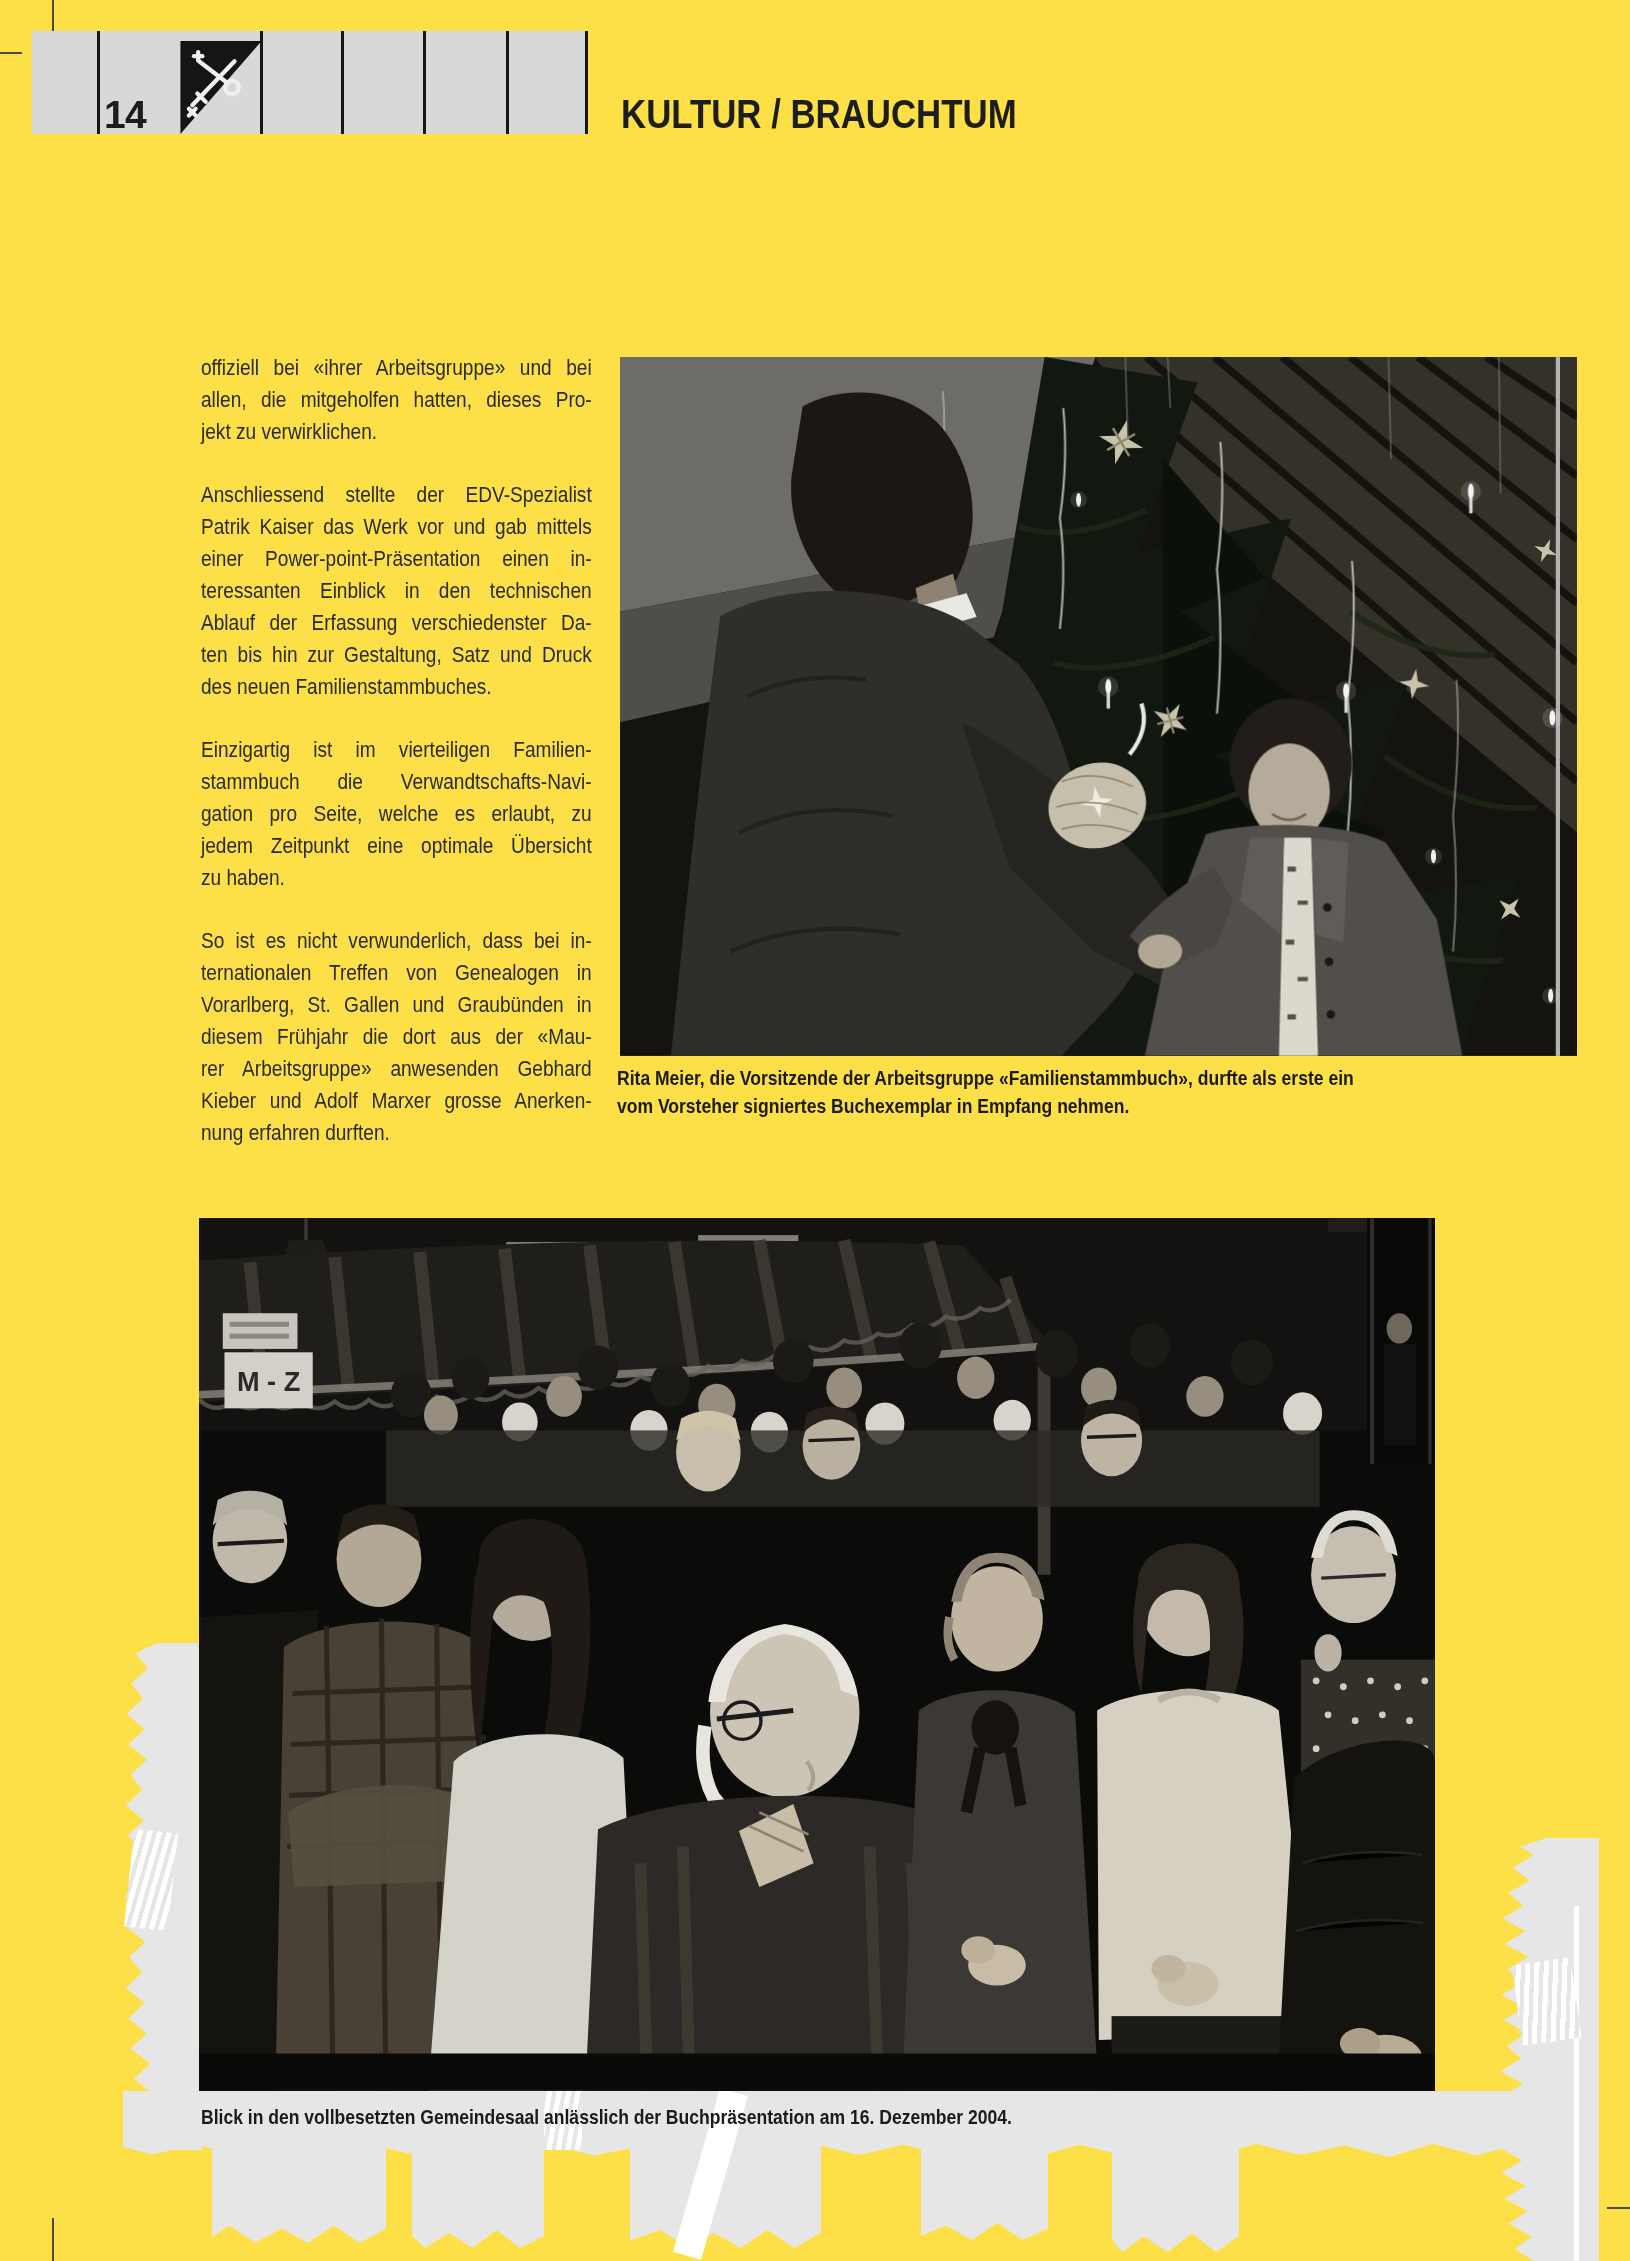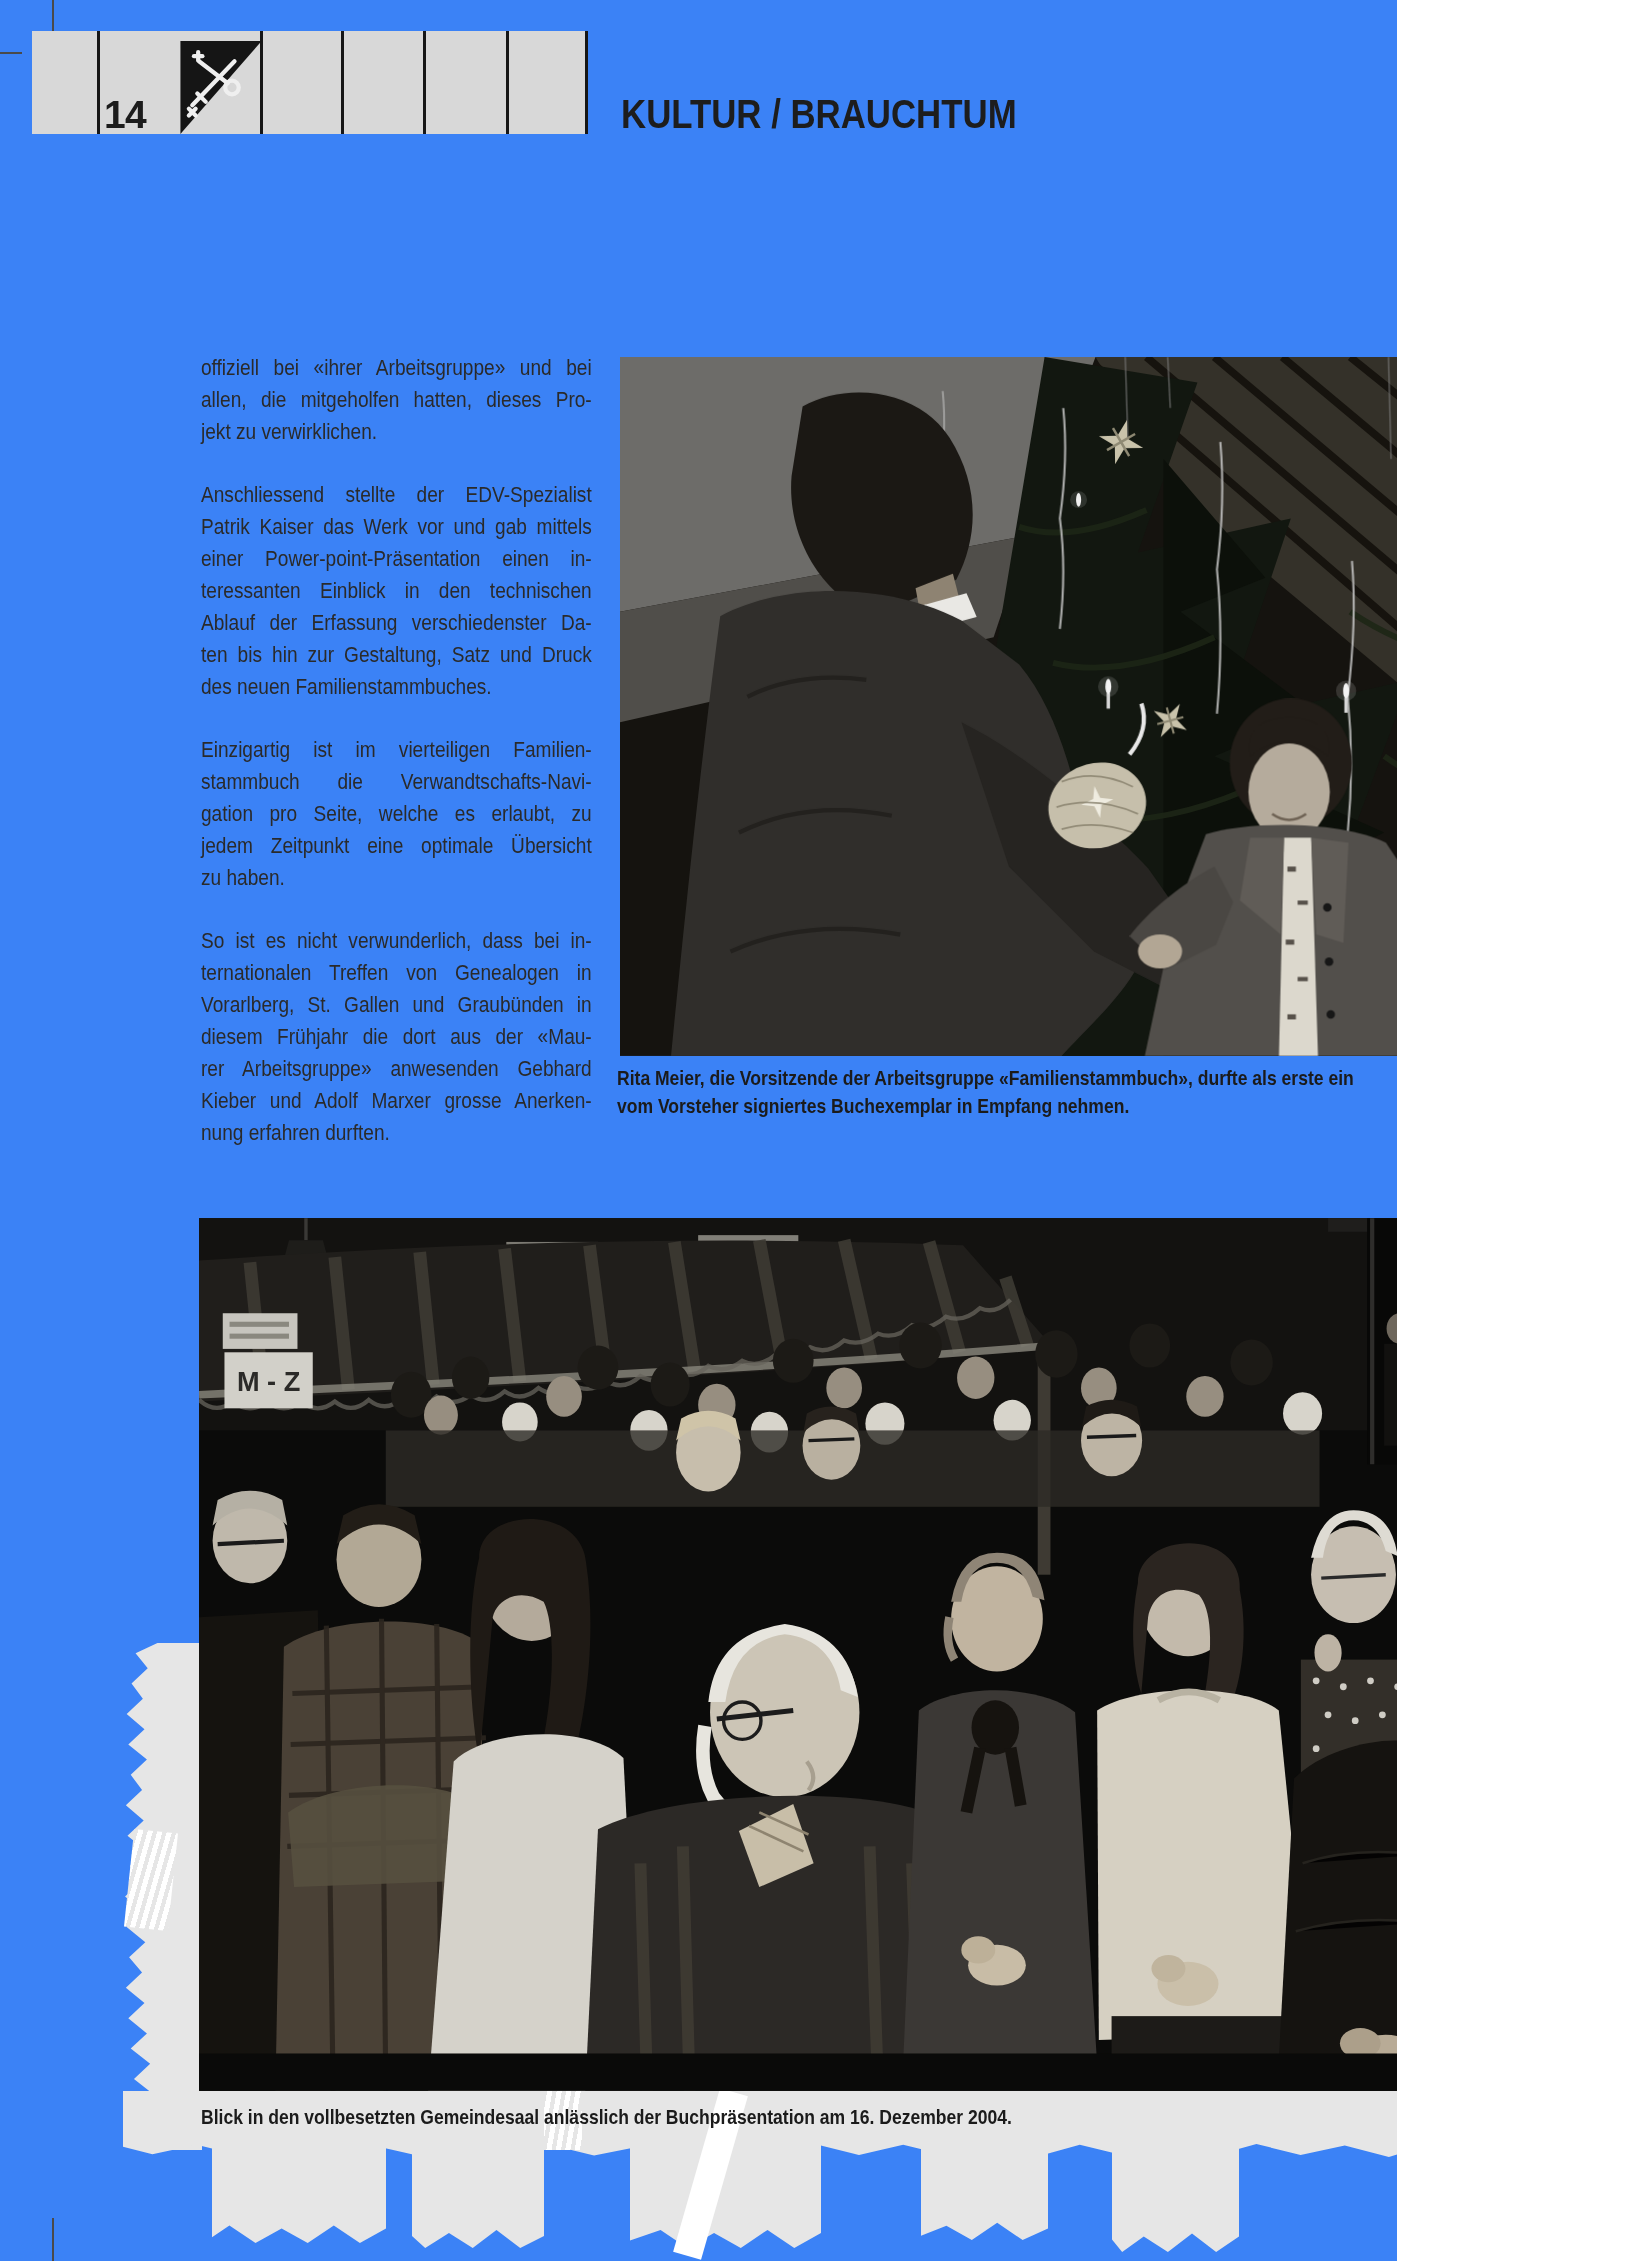--- a/index.html
+++ b/index.html
@@ -1,16 +1,16 @@
 <!DOCTYPE html>
 <html style="font-size:13.6px"><head>
 <meta charset="utf-8">
 <style>
   html,body{margin:0;padding:0;background:#fff;}
-  #page{position:relative;width:1397px;height:2261px;background:#3b82f6;overflow:hidden;
+  #page{position:relative;width:1630px;height:2261px;background:#fde047;overflow:hidden;
         font-family:"Liberation Sans",sans-serif;color:#262626;}
   .abs{position:absolute;}
   
   .cropmark{position:absolute;background:#4a4a4a;}
   
   #header-bar{position:absolute;left:32px;top:31px;width:556px;height:103px;background:#d8d8d8;}
   .bar-div{position:absolute;top:0;width:3.4px;height:103px;background:#161616;}
   #page-number{position:absolute;left:104px;top:95px;font-size:39px;font-weight:bold;
                letter-spacing:-0.8px;color:#1c1c1c;line-height:39px;}
   #section-title{position:absolute;left:621px;top:94px;width:476px;font-size:40px;font-weight:bold;

